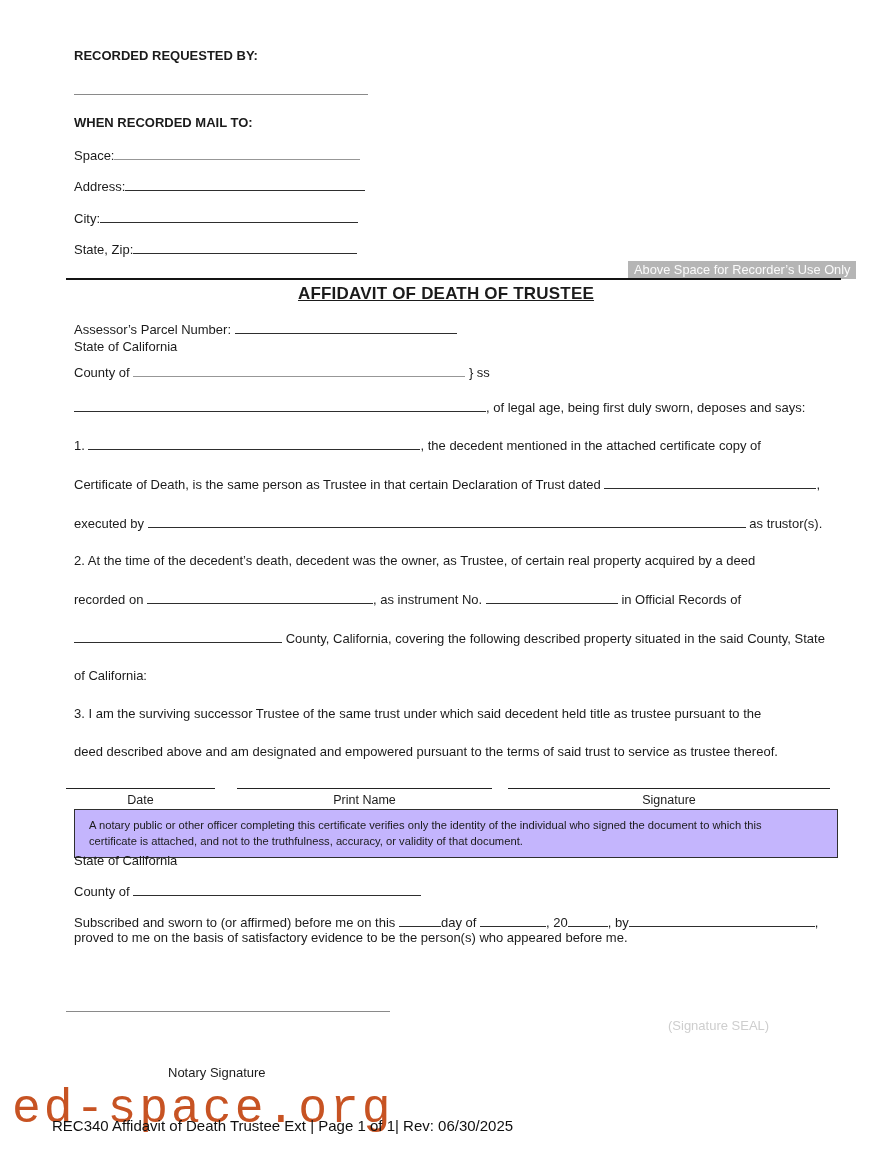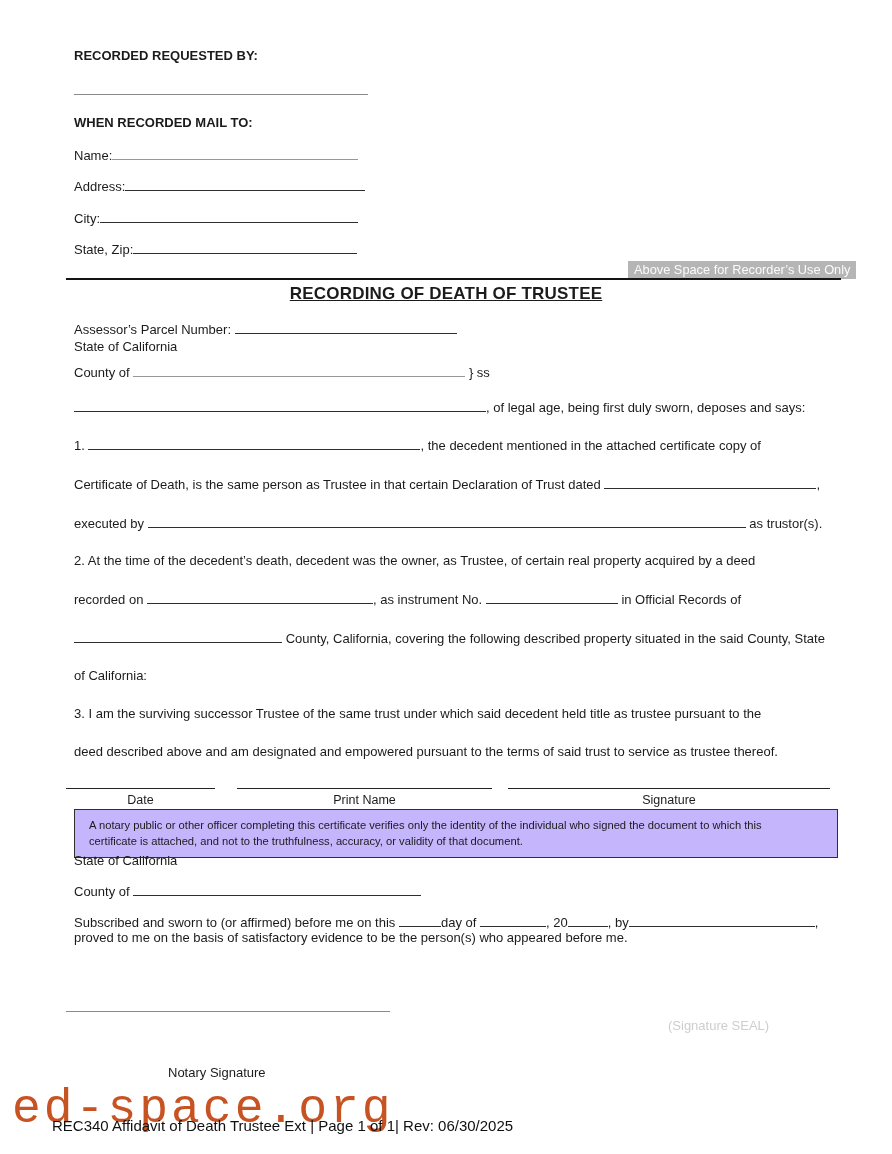--- a/index.html
+++ b/index.html
@@ -40,36 +40,36 @@
 <body>
 
 <div class="page">
 
   <div class="abs b" style="left:74px; top:48px;">RECORDED REQUESTED BY:</div>
   <div class="hline lt" style="left:74px; top:94px; width:294px;"></div>
 
   <div class="abs b" style="left:74px; top:115px;">WHEN RECORDED MAIL TO:</div>
 
   <div class="abs" style="left:74px; top:147px;">
-    <span>Name:</span><span class="blank lt" style="width:246px;"></span>
+    <span>Space:</span><span class="blank lt" style="width:246px;"></span>
   </div>
   <div class="abs" style="left:74px; top:178px;">
     <span>Address:</span><span class="blank" style="width:240px;"></span>
   </div>
   <div class="abs" style="left:74px; top:210px;">
     <span>City:</span><span class="blank" style="width:258px;"></span>
   </div>
   <div class="abs" style="left:74px; top:241px;">
     <span>State, Zip:</span><span class="blank" style="width:224px;"></span>
   </div>
 
   <div class="recorder-note" style="left:628px; top:261px;">Above Space for Recorder’s Use Only</div>
   <div class="rule" style="left:66px; top:278px; width:775px;"></div>
 
-  <div class="title" style="top:284px;">RECORDING OF DEATH OF TRUSTEE</div>
+  <div class="title" style="top:284px;">AFFIDAVIT OF DEATH OF TRUSTEE</div>
 
   <div class="abs" style="left:74px; top:321px;">
     <span>Assessor’s Parcel Number:</span>&nbsp;<span class="blank" style="width:222px;"></span>
   </div>
   <div class="abs" style="left:74px; top:339px;">State of California</div>
   <div class="abs" style="left:74px; top:364px;">
     <span>County of</span>&nbsp;<span class="blank lt" style="width:332px;"></span>&nbsp;<span>} ss</span>
   </div>
 
   <div class="abs" style="left:74px; top:399px;">

